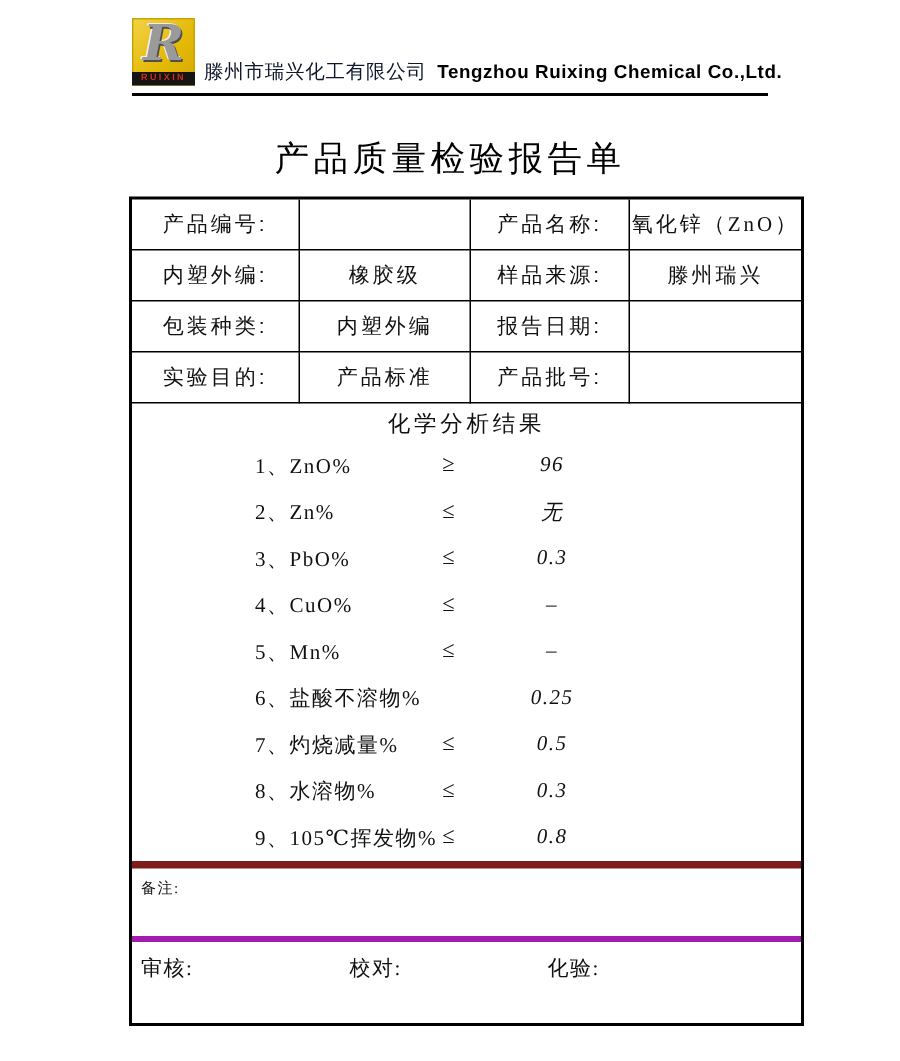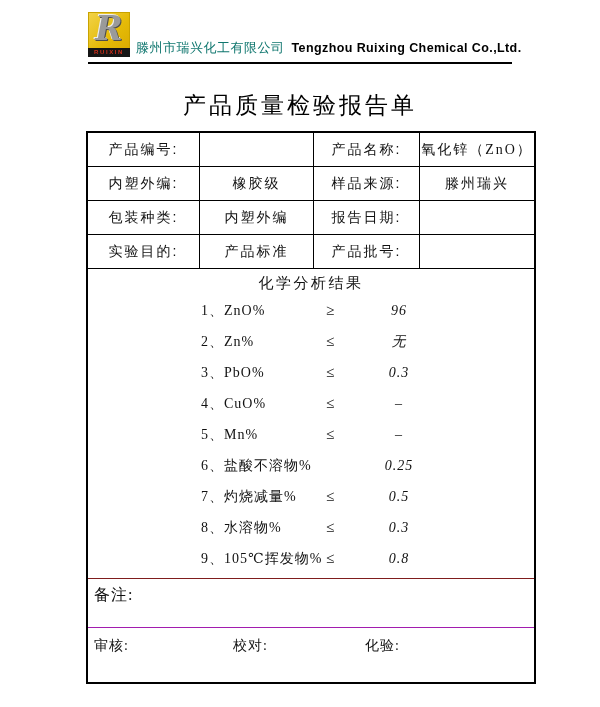--- a/index.html
+++ b/index.html
@@ -28,21 +28,21 @@
   }
   .logo-brand {
     position:absolute; bottom:0; left:0; right:0; height:9px;
     background:#151515; color:#cf2e1a;
     font-family:"Liberation Sans",sans-serif; font-weight:bold;
     font-size:6px; line-height:9px; letter-spacing:1.6px; text-align:center;
   }
   .company { position:absolute; left:48px; bottom:5px; white-space:nowrap; }
   .company-cn {
     font-family:"Liberation Serif","DejaVu Serif",serif;
-    font-size:13px; letter-spacing:0.5px; color:#0f766e;
+    font-size:13px; letter-spacing:0.5px; color:#0f172a;
   }
   .company-en {
     font-family:"Liberation Sans","DejaVu Sans",sans-serif;
     font-weight:bold; font-size:12.5px; letter-spacing:0.4px;
     margin-left:7px; color:#000;margin-top:24px;
   }
 
   
   .title {
     position:absolute; top:90px; left:0; width:600px; text-align:center;
@@ -61,36 +61,36 @@
     display:flex; align-items:center; justify-content:center;
     white-space:nowrap; overflow:hidden;
   }
   .cell.c1, .cell.c2, .cell.c3 { border-right:1px solid #000; }
   .cell.label {
     font-family:"Liberation Sans","DejaVu Sans",sans-serif;
     font-weight:normal; font-size:14px; letter-spacing:2px;
   }
   .cell.value { font-size:14px; letter-spacing:2px; }
 
-  .chem { box-sizing:border-box; height:310px; border-bottom:1px solid #7f1d1d; padding-top:2px; }
+  .chem { box-sizing:border-box; height:310px; border-bottom:5px solid #7f1d1d; padding-top:2px; }
   .chem-title {
     height:24px; line-height:24px; text-align:center;
     font-size:15px; letter-spacing:2.5px;
   }
   .chem-row {
-    display:flex; align-items:center; height:31px; padding-left:113px;
+    display:flex; align-items:center; height:31px; padding-left:82px;
     font-size:14px;
   }
   .c-name { width:112px; letter-spacing:1px; white-space:nowrap; }
   .c-rel  { width:34px; text-align:center; font-size:15px; }
   .c-val  { width:92px; margin-left:6px; text-align:center; letter-spacing:1px;font-style:italic; }
 
   .remarks {
-    box-sizing:border-box; height:49px; border-bottom:1px solid #a21caf;
-    padding:6px 0 0 6px; font-size:16px; letter-spacing:1px;
+    box-sizing:border-box; height:49px; border-bottom:4px solid #a21caf;
+    padding:6px 0 0 6px; font-size:10px; letter-spacing:1px;
   }
   .footer-row {
     box-sizing:border-box; height:54px; padding:9px 0 0 6px;
     display:flex; font-size:14px; letter-spacing:1px;
   }
   .sig1 { width:139px; } .sig2 { width:132px; } .sig3 { flex:1; }
 </style>
 </head>
 <body>
 

